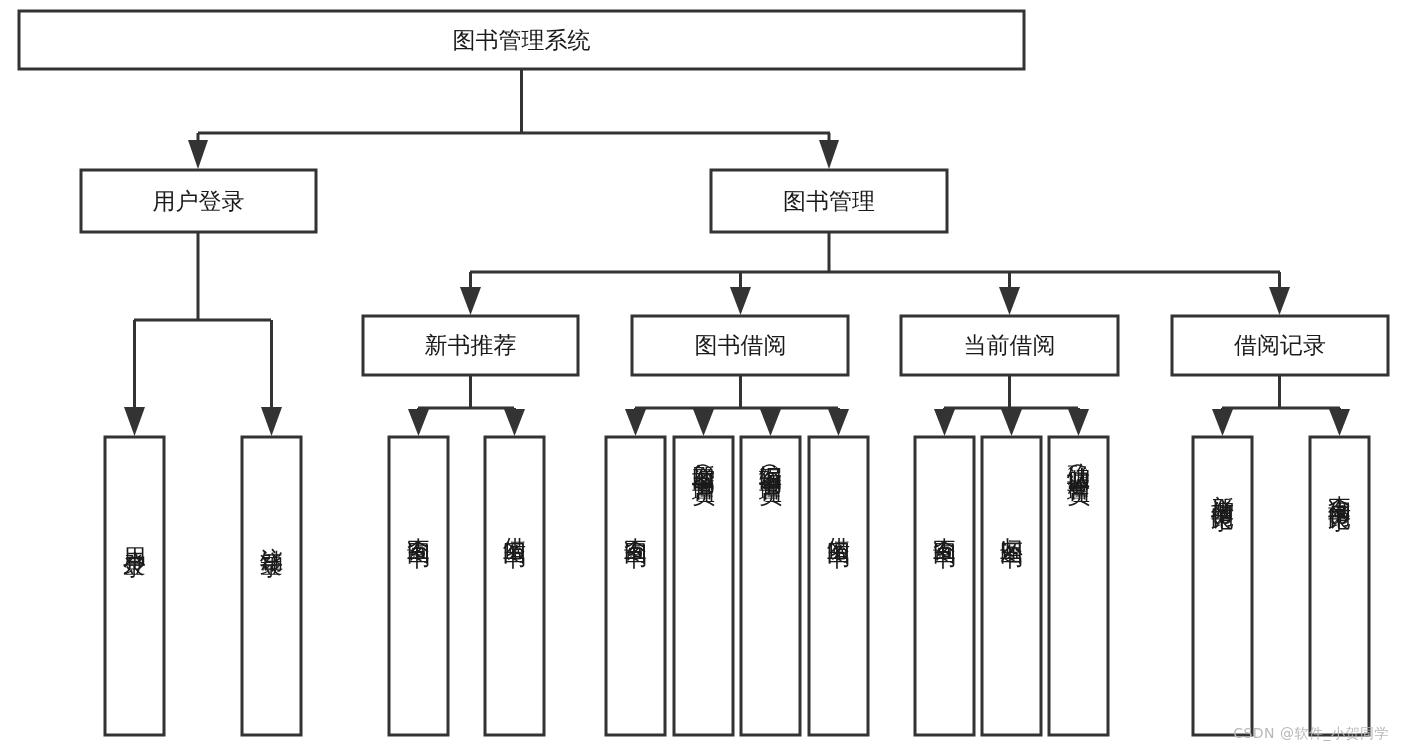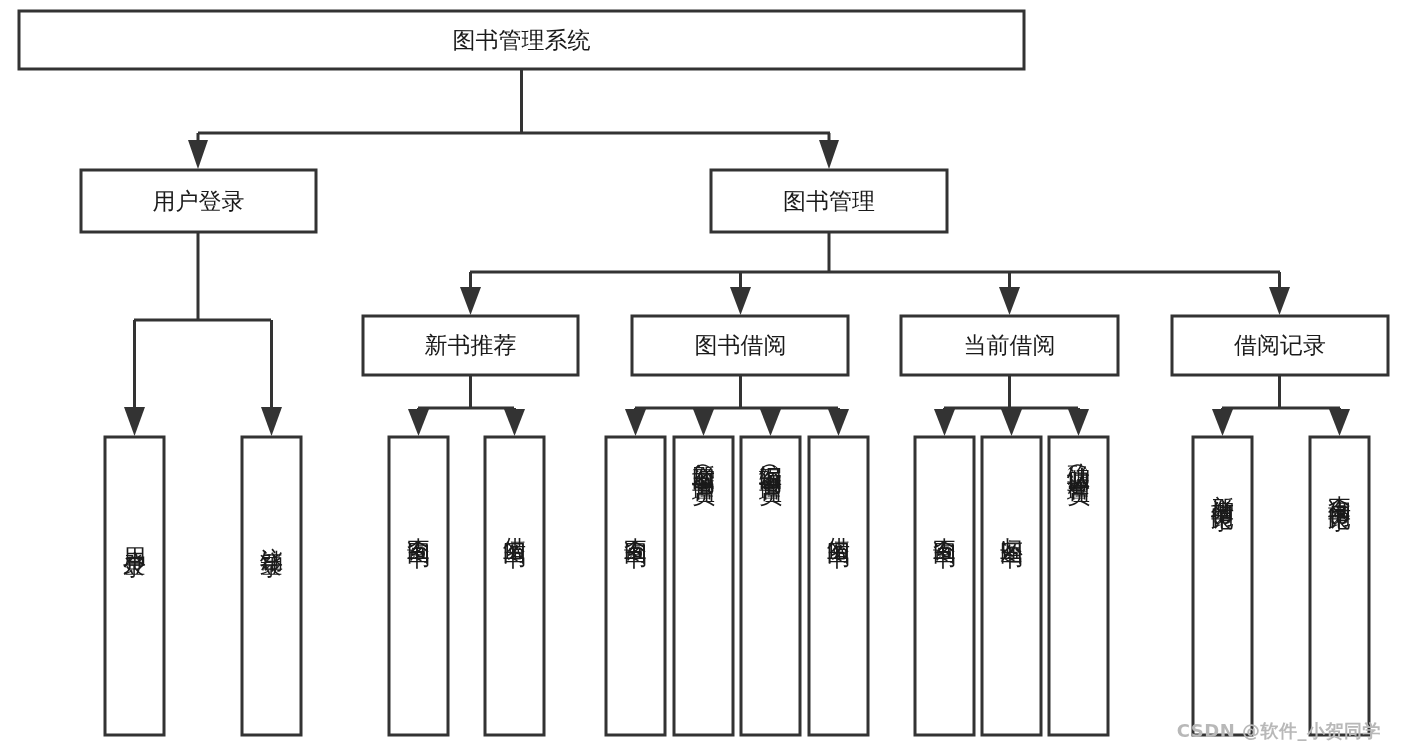--- a/index.html
+++ b/index.html
@@ -66,28 +66,27 @@
     text-orientation: upright;
     font-family: "DejaVu Sans", "Liberation Sans", sans-serif;
     font-size: 23px;
     line-height: 1.0;
     color: #1a1a1a;
     letter-spacing: 3px;
     white-space: nowrap;
   }
   .watermark {
     position: absolute;
-    right: 24px;
+    right: 16px;
     bottom: 4px;
     font-family: "DejaVu Sans", "Liberation Sans", sans-serif;
-    font-size: 18px;
+    font-size: 14px;
     color: #b8b8b8;
     white-space: nowrap;
     letter-spacing: 0.5px;
-    font-weight: bold;
   }
 </style>
 </head>
 <body>
 
 <div id="diagram-root">
 
   <svg id="tree-svg" viewBox="0 0 1405 747">
 
     <g>

